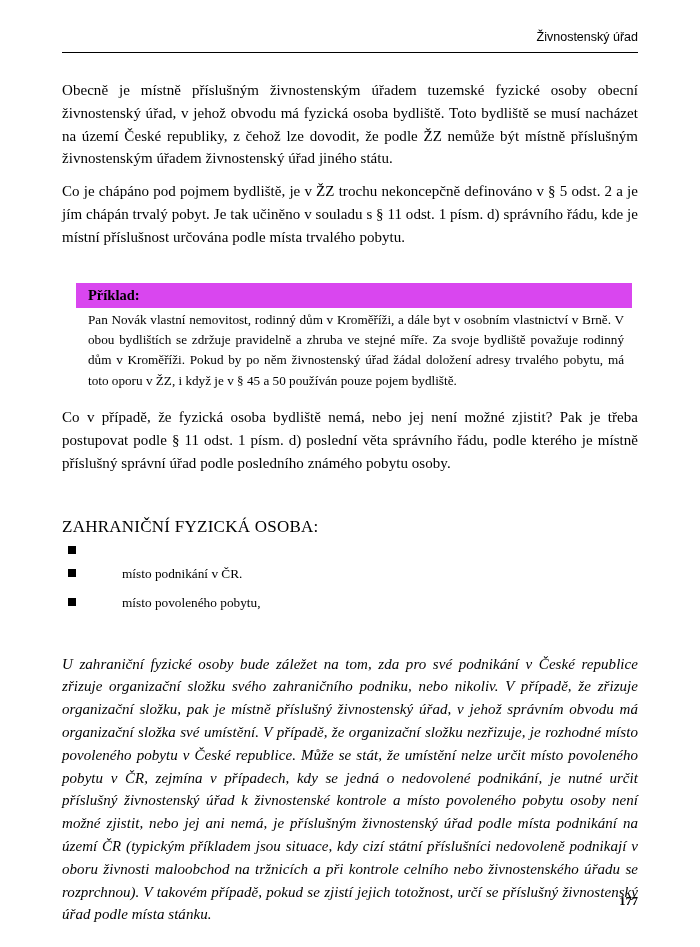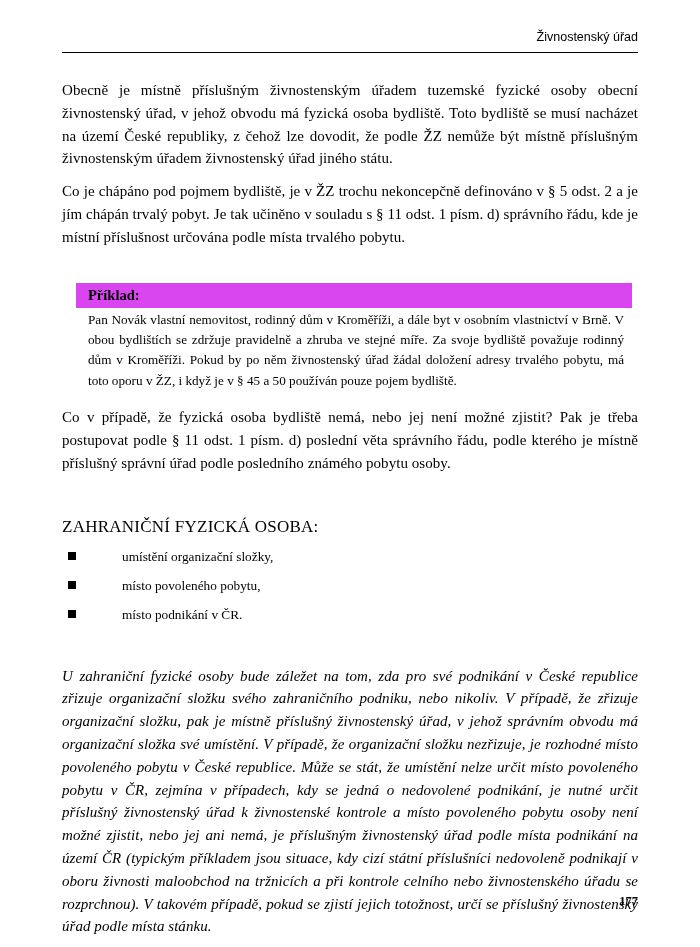--- a/index.html
+++ b/index.html
@@ -146,29 +146,28 @@
       </div>
     </div>
 
     <p class="para gap-l">Co v případě, že fyzická osoba bydliště nemá, nebo jej není možné zjistit? Pak je třeba postupovat podle § 11 odst. 1 písm. d) poslední věta správního řádu, podle kterého je místně příslušný správní úřad podle posledního známého pobytu osoby.</p>
 
     <div class="sect-heading">ZAHRANIČNÍ FYZICKÁ OSOBA:</div>
 
     <ul class="bullets">
       <li>
         <span class="marker"></span>
-        <span>umístění organizační složky,</span>
+      </li>
+      <li>
+        <span class="marker"></span>
+        <span>místo podnikání v ČR.</span>
       </li>
       <li>
         <span class="marker"></span>
         <span>místo povoleného pobytu,</span>
-      </li>
-      <li>
-        <span class="marker"></span>
-        <span>místo podnikání v ČR.</span>
       </li>
     </ul>
 
     <p class="para gap-xl">U zahraniční fyzické osoby bude záležet na tom, zda pro své podnikání v České republice zřizuje organizační složku svého zahraničního podniku, nebo nikoliv. V případě, že zřizuje organizační složku, pak je místně příslušný živnostenský úřad, v jehož správním obvodu má organizační složka své umístění. V případě, že organizační složku nezřizuje, je rozhodné místo povoleného pobytu v České republice. Může se stát, že umístění nelze určit místo povoleného pobytu v ČR, zejmína v případech, kdy se jedná o nedovolené podnikání, je nutné určit příslušný živnostenský úřad k živnostenské kontrole a místo povoleného pobytu osoby není možné zjistit, nebo jej ani nemá, je příslušným živnostenský úřad podle místa podnikání na území ČR (typickým příkladem jsou situace, kdy cizí státní příslušníci nedovoleně podnikají v oboru živnosti maloobchod na tržnicích a při kontrole celního nebo živnostenského úřadu se rozprchnou). V takovém případě, pokud se zjistí jejich totožnost, určí se příslušný živnostenský úřad podle místa stánku.</p>
 
   </div>
 
   <div class="page-number">177</div>
 
 </div>

